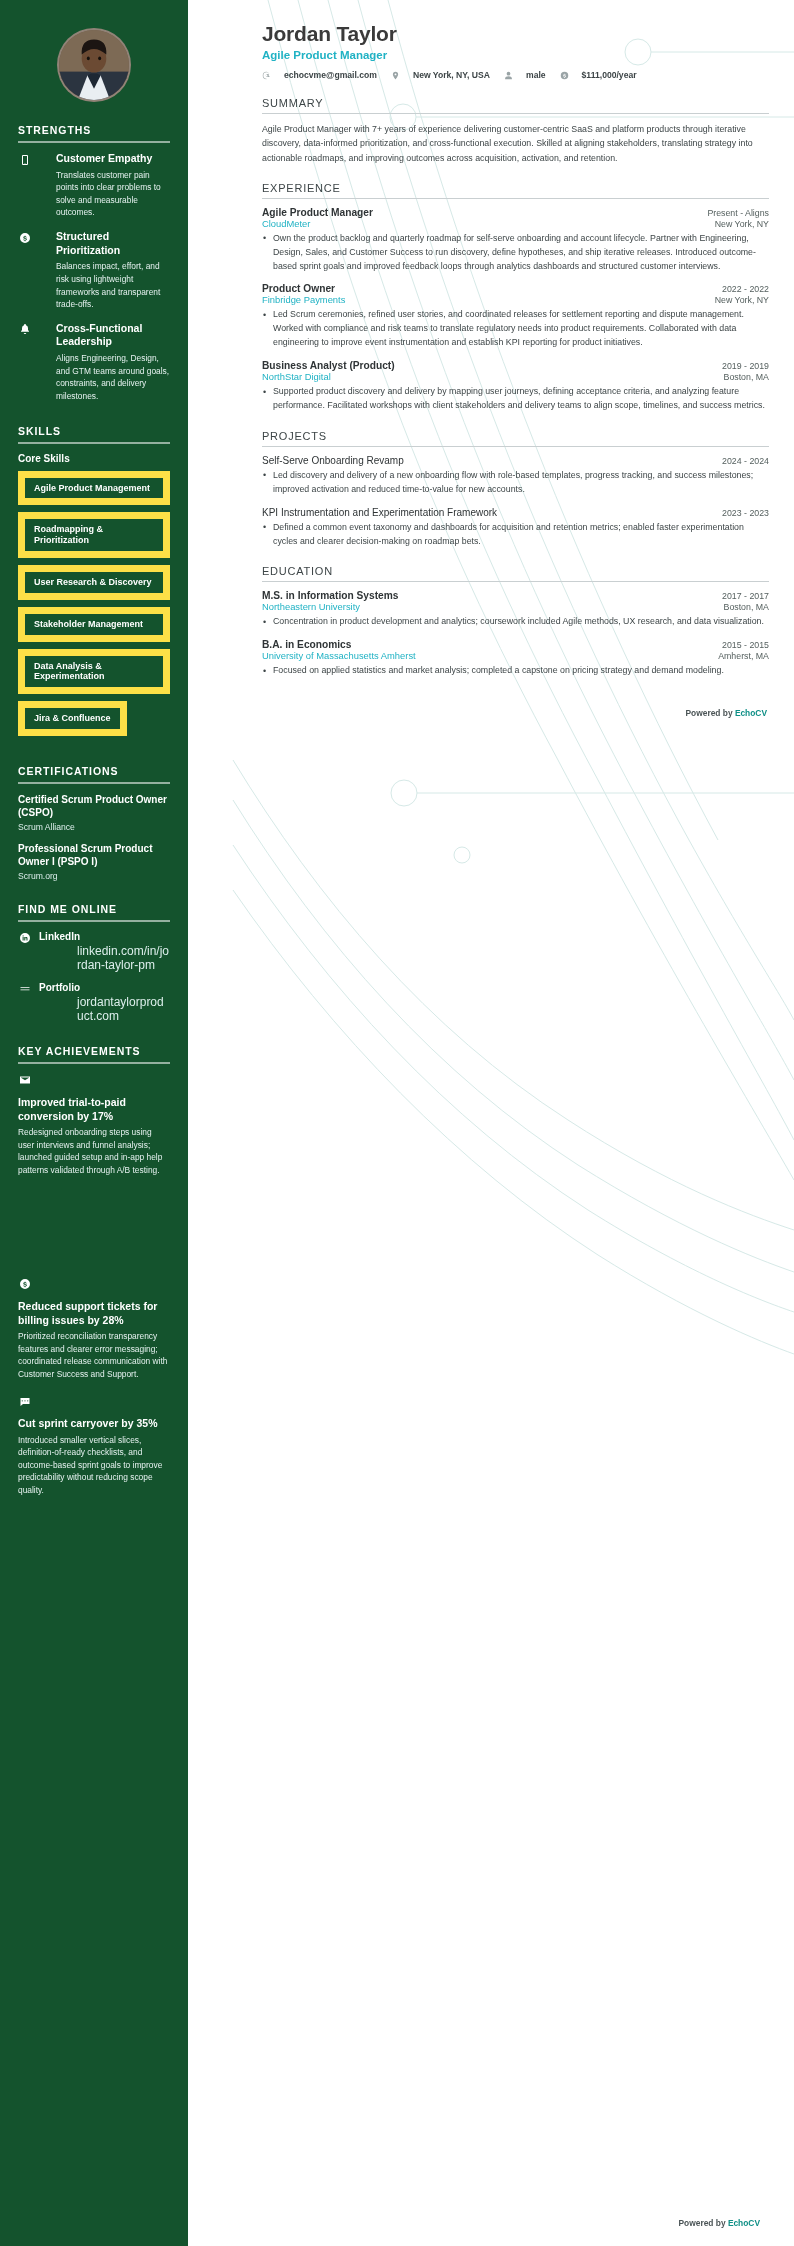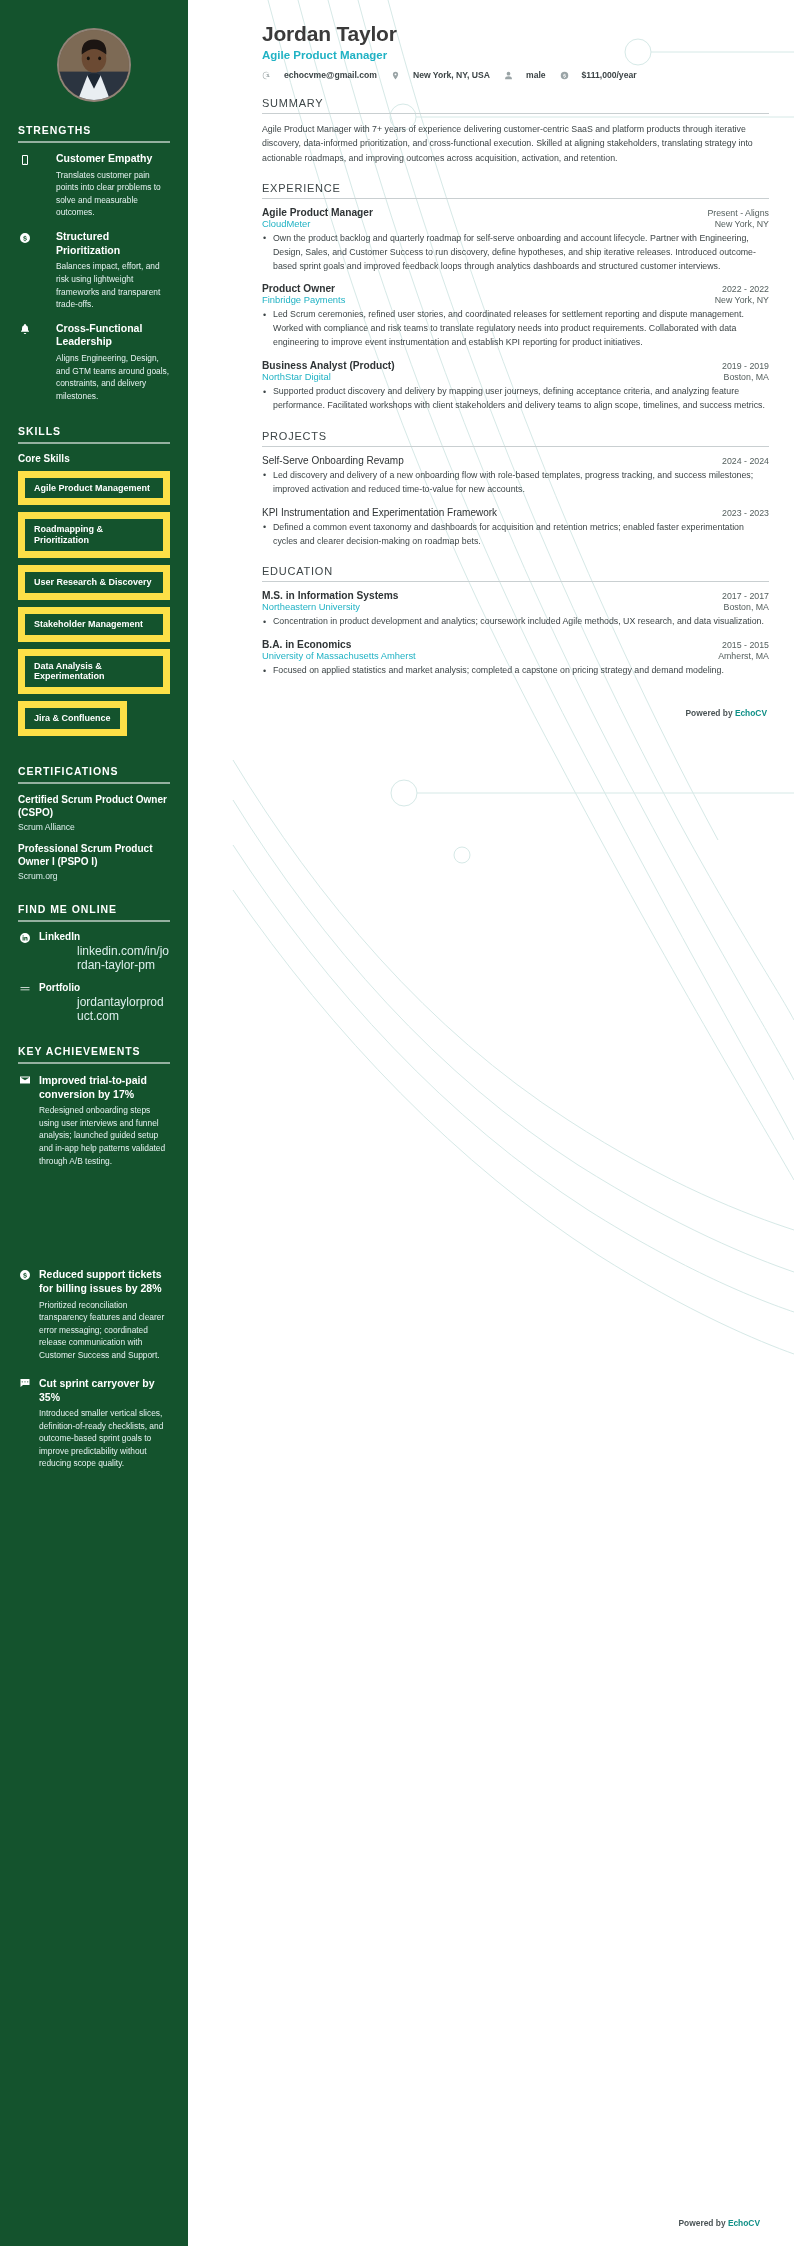--- a/index.html
+++ b/index.html
@@ -82,21 +82,21 @@
   }
 
   .cert { margin-bottom: 10px; }
   .cert-name { font-size: 10px; font-weight: bold; line-height: 1.35; color:#fff; }
   .cert-org { font-size: 8.6px; margin-top: 2px; color: #dceeeb; }
 
   .link-item { display:flex; gap: 8px; margin-bottom: 10px; align-items:flex-start; }
   .link-title { font-size: 10px; font-weight: bold; color:#fff; }
   .link-url { font-size: 12px; margin-top: 2px; color: #dceeeb; word-break: break-all; padding-left: 38px; }
 
-  .ach { display:flex; gap:8px; margin-bottom: 14px; align-items:flex-start; }
+  .ach { display:flex; gap:8px; margin-bottom: 14px; align-items:flex-start;flex-direction:column; }
   .ach-title { font-size: 10.5px; font-weight: bold; line-height: 1.35; color:#fff; }
   .ach-desc { font-size: 8.4px; line-height: 1.5; margin-top: 3px; color: #e6f2f0; }
 
   
   .name { font-size: 21px; font-weight: bold; color: #3a3a3a; letter-spacing: -0.2px; }
   .role { font-size: 11.5px; font-weight: bold; color: #20b2c4; margin-top: 3px; }
 
   .contacts { margin-top: 9px; display: flex; flex-wrap: wrap; gap: 4px 14px; }
   .contact { display: flex; align-items: center; gap: 13px; }
   .contact svg { width: 9px; height: 9px; fill: #9aa4a6; }

